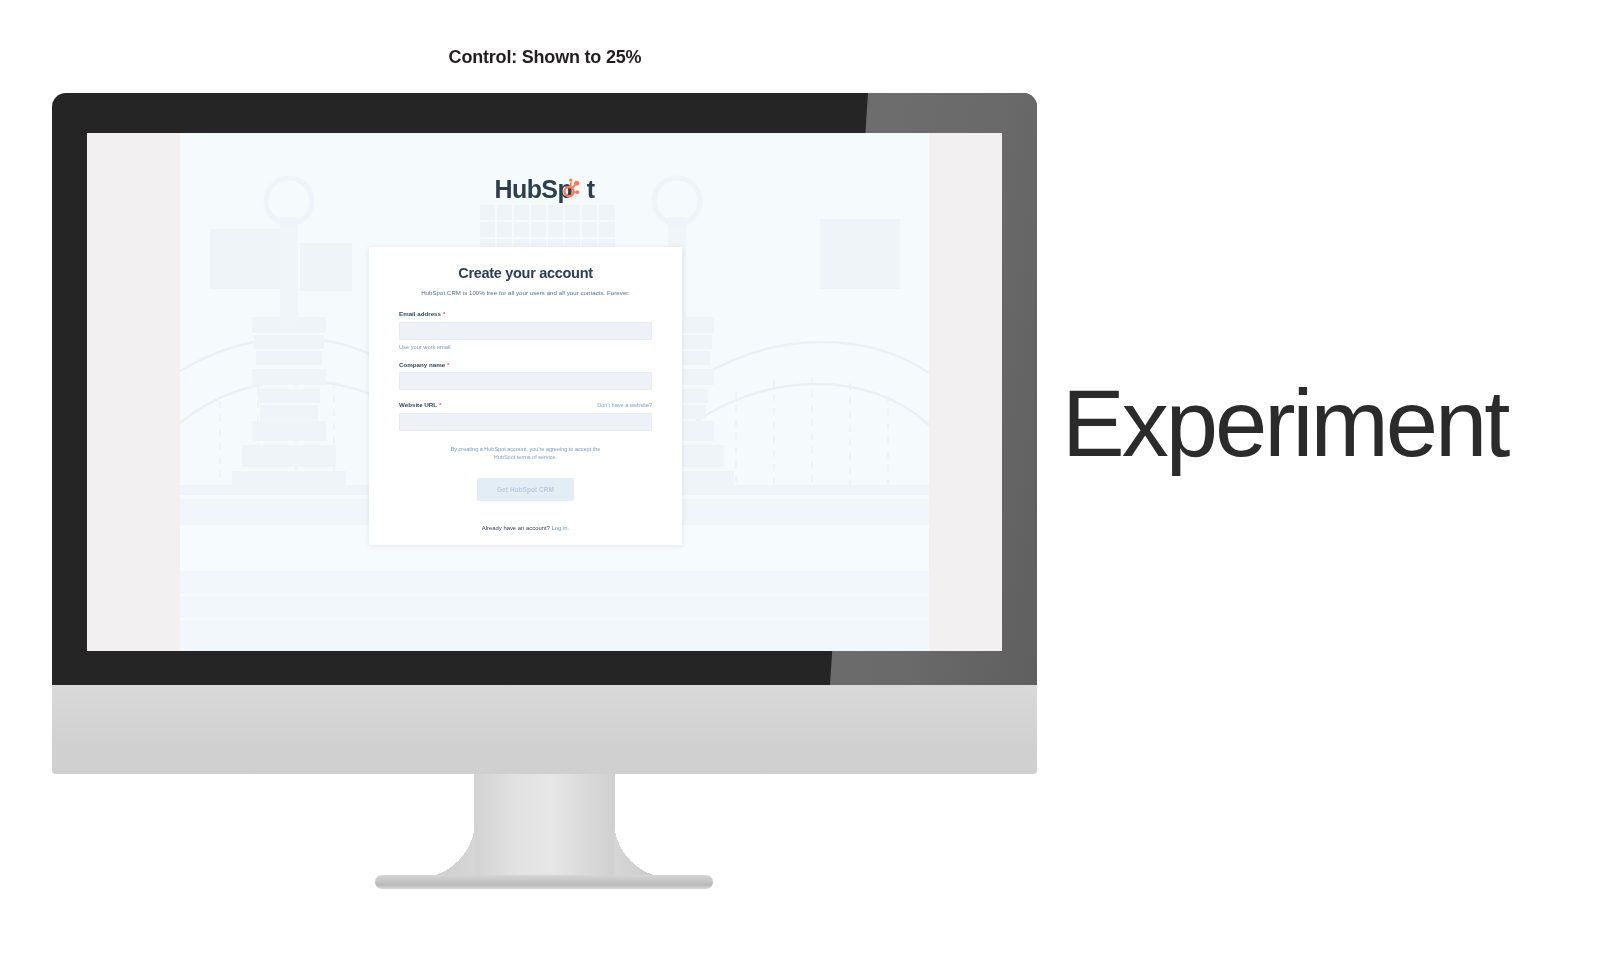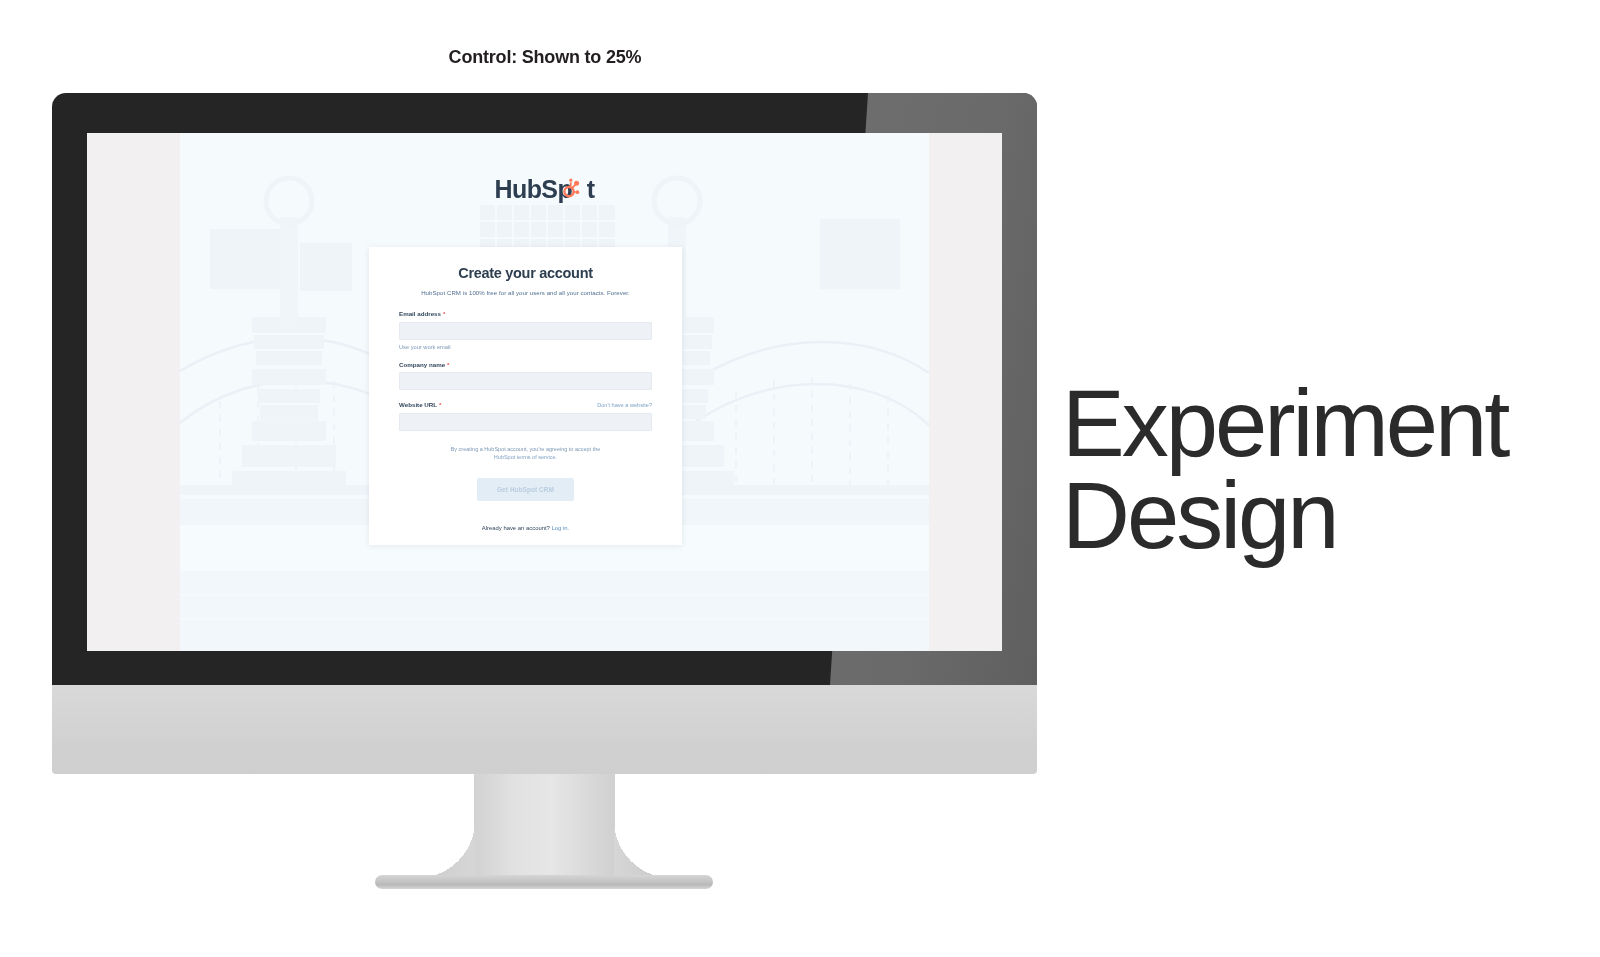--- a/index.html
+++ b/index.html
@@ -267,21 +267,20 @@
   }
   .login-row a { color: #5a8fc0; text-decoration: none; }
 </style>
 </head>
 <body>
 
 <div class="caption">Control: Shown to 25%</div>
 
 <div class="side-title">
   <span class="line">Experiment</span>
-  <span class="line">Design</span>
 </div>
 
 <div class="monitor">
 
   <div class="bezel">
     <div class="bezel-glare"></div>
   </div>
 
   <div class="screen">
 

